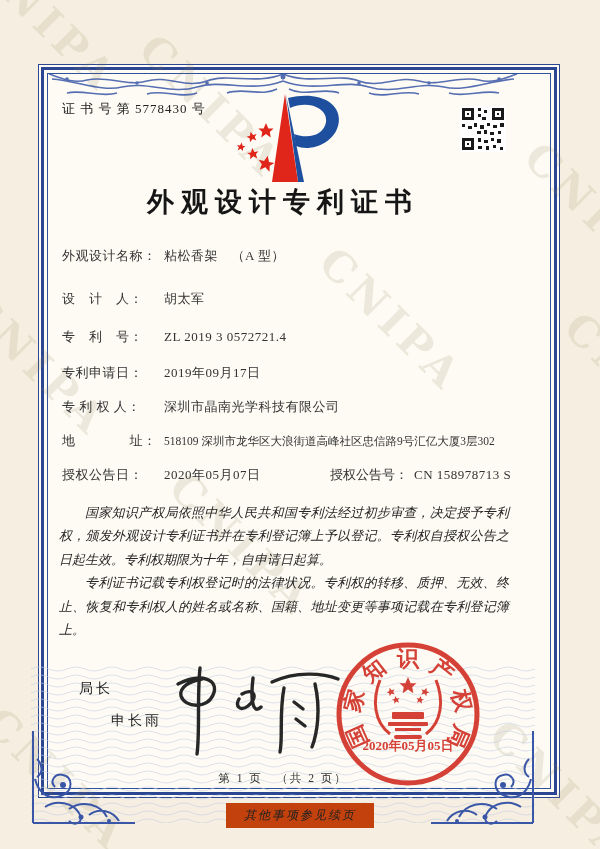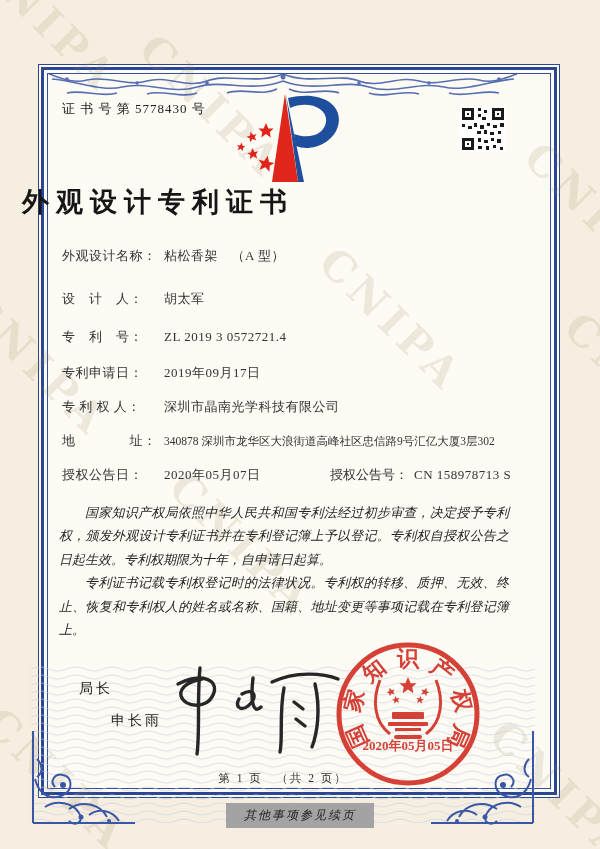--- a/index.html
+++ b/index.html
@@ -12,21 +12,21 @@
   
   .cert-bg{position:absolute;left:38px;top:64px;width:522px;height:734px;background:#fdfbf4;
            border:1px solid #2b4693;box-sizing:border-box;z-index:1;}
   .cert-bg::before{content:"";position:absolute;inset:2px;border:3px solid #2b4693;}
   .cert-bg::after{content:"";position:absolute;inset:8px;border:1px solid #31519c;}
   .cert-content{position:absolute;left:22px;top:64px;width:522px;height:768px;z-index:4;}
   
   .cert-no{position:absolute;left:40px;top:36px;font-size:13px;letter-spacing:1px;color:#222;}
   .logo{position:absolute;left:202px;top:30px;}
   .qr{position:absolute;left:438px;top:42px;}
-  .title{position:absolute;left:0;top:120px;width:100%;text-align:left;
+  .title{position:absolute;left:0;top:120px;width:100%;text-align:center;
          font-family:"Liberation Sans","DejaVu Sans",sans-serif;font-weight:bold;
          font-size:27px;letter-spacing:7px;color:#161616;}
   
   .field-row{position:absolute;left:40px;font-size:13px;color:#333;white-space:nowrap;}
   .flabel{display:inline-block;min-width:96px;letter-spacing:0.5px;}
   .fvalue{margin-left:6px;letter-spacing:0.5px;}
   .addr .fvalue{font-size:11.5px;letter-spacing:0;}
   .grant2{position:absolute;left:268px;top:0;}
   
   .body-text{position:absolute;left:37px;top:437px;width:450px;font-size:13px;line-height:1.8;
@@ -41,21 +41,21 @@
   
   .sig-title{position:absolute;left:57px;top:616px;font-family:"Liberation Sans",sans-serif;
              font-size:14px;letter-spacing:3px;color:#1d1d1d;}
   .sig-name{position:absolute;left:57px;top:648px;font-family:"Liberation Sans",sans-serif;
             font-size:14px;letter-spacing:3px;color:#1d1d1d;margin-left:32px;}
   .sig-svg{position:absolute;left:138px;top:588px;}
   .seal{position:absolute;left:310px;top:574px;opacity:.92;}
   .page-info{position:absolute;left:0;top:707px;width:100%;text-align:center;
              font-size:11.5px;letter-spacing:2px;color:#333;}
   
-  .note-box{position:absolute;left:226px;top:803px;width:148px;height:25px;background:#a3a3a3;
+  .note-box{position:absolute;left:226px;top:803px;width:148px;height:25px;background:#c2410c;
             z-index:5;display:flex;align-items:center;justify-content:center;}
   .note-box span{font-size:12px;font-style:italic;letter-spacing:2px;color:#222;}
 </style>
 </head>
 <body>
 
 <div class="page">
 
   <div class="cert-bg"></div>
 
@@ -189,21 +189,21 @@
     <div class="field-row" style="top:264px">
       <span class="flabel">专　利　号：</span><span class="fvalue">ZL 2019 3 0572721.4</span>
     </div>
     <div class="field-row" style="top:300px">
       <span class="flabel">专利申请日：</span><span class="fvalue">2019年09月17日</span>
     </div>
     <div class="field-row" style="top:334px">
       <span class="flabel">专 利 权 人：</span><span class="fvalue">深圳市晶南光学科技有限公司</span>
     </div>
     <div class="field-row addr" style="top:368px">
-      <span class="flabel">地　　　　址：</span><span class="fvalue">340878 深圳市龙华区大浪街道高峰社区忠信路9号汇亿大厦3层302</span>
+      <span class="flabel">地　　　　址：</span><span class="fvalue">518109 深圳市龙华区大浪街道高峰社区忠信路9号汇亿大厦3层302</span>
     </div>
     <div class="field-row" style="top:402px;width:460px">
       <span class="flabel">授权公告日：</span><span class="fvalue">2020年05月07日</span>
       <span class="grant2">
         <span>授权公告号：</span><span class="fvalue">CN 158978713 S</span>
       </span>
     </div>
 
     <div class="body-text">
       <p>国家知识产权局依照中华人民共和国专利法经过初步审查，决定授予专利权，颁发外观设计专利证书并在专利登记簿上予以登记。专利权自授权公告之日起生效。专利权期限为十年，自申请日起算。</p>

